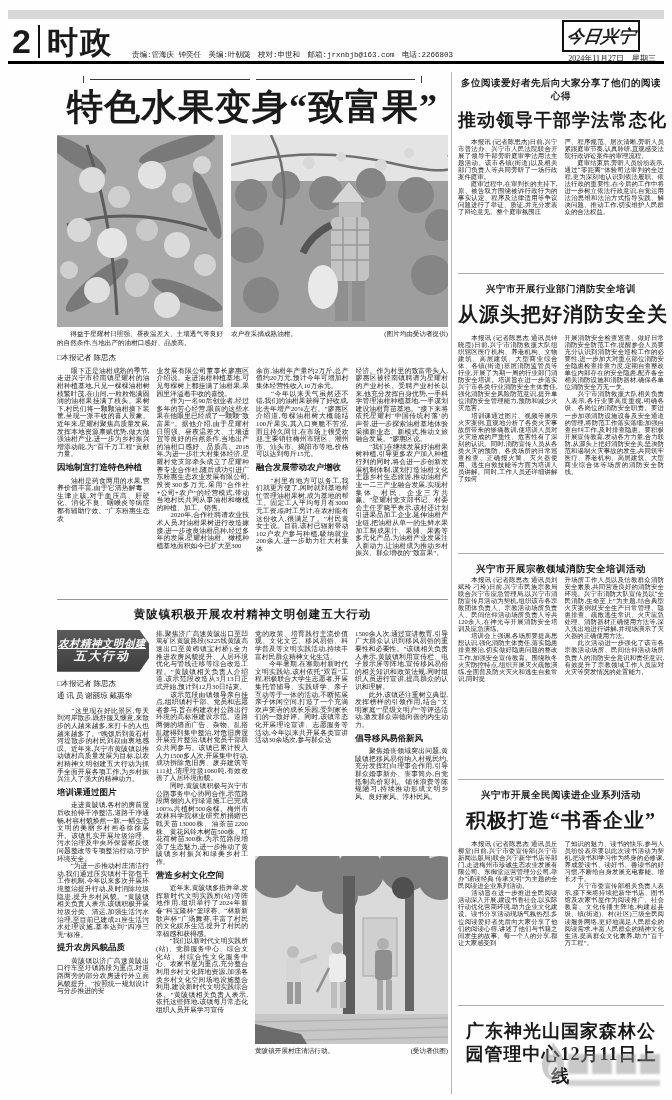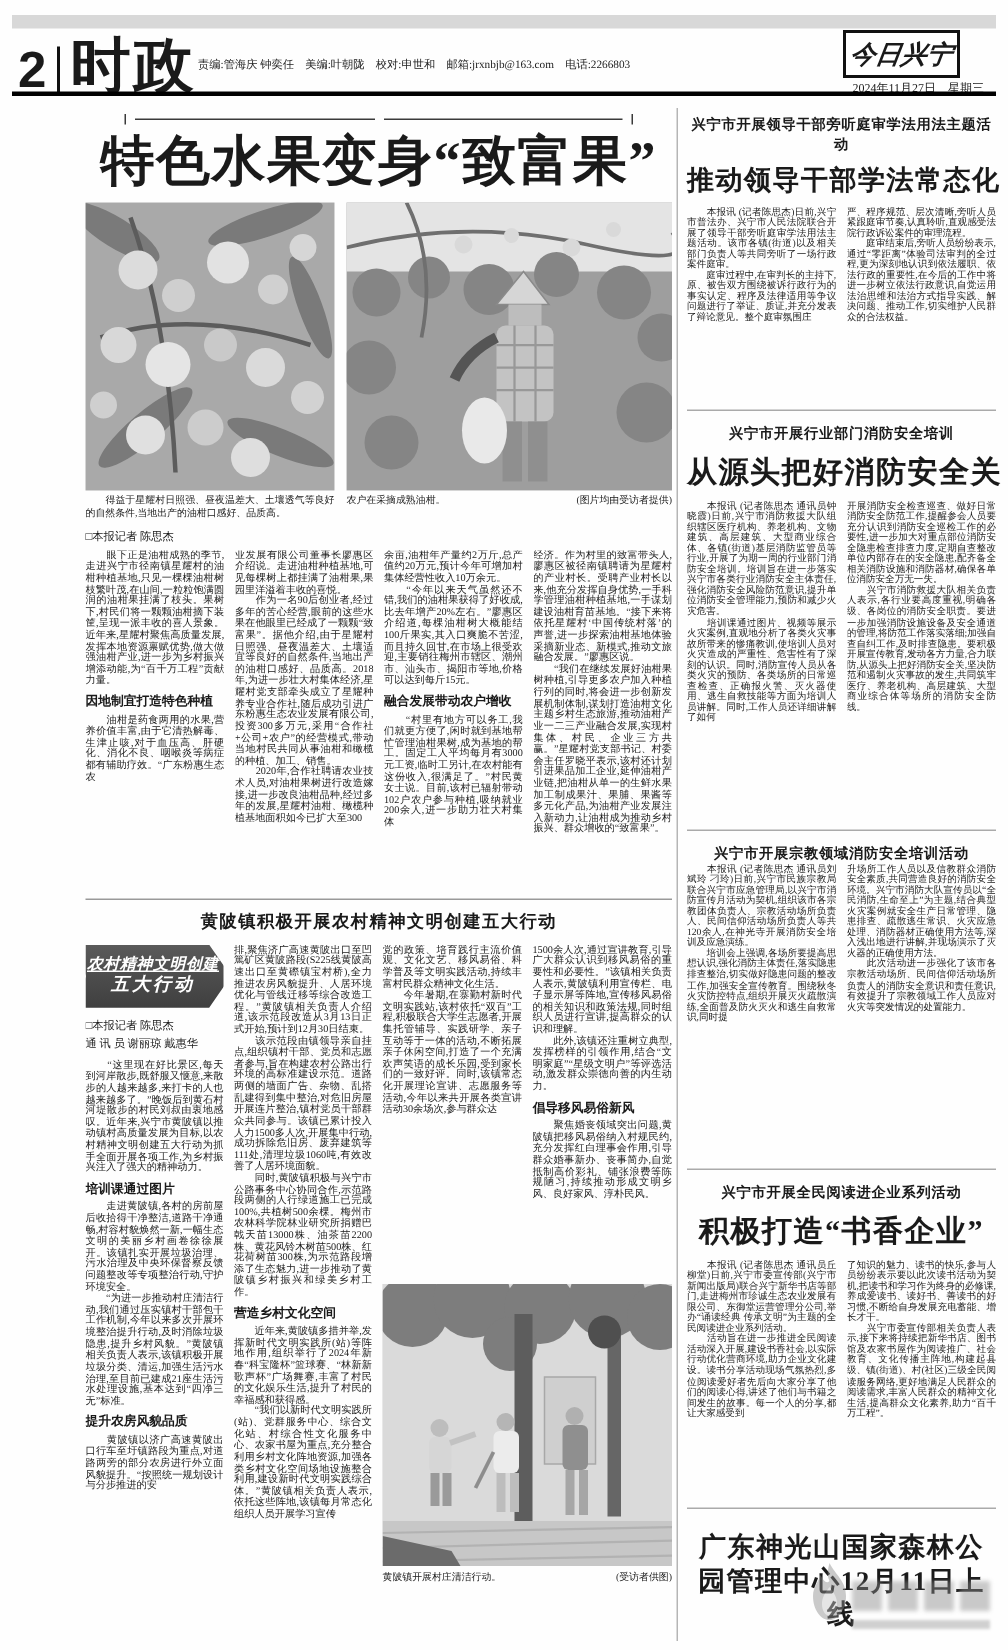--- a/index.html
+++ b/index.html
@@ -3,22 +3,22 @@
 <meta charset="utf-8">
 <style>
   html,body{margin:0;padding:0;background:#f2f2f0;}
   .page{position:relative;width:672px;height:1100px;background:#fefefe;overflow:hidden;
         font-family:"Liberation Serif",serif;color:#1a1a1a;}
   
   .topstrip{position:absolute;left:8px;top:10px;width:656px;height:9px;background:#d8d8d8;}
   .header-left{position:absolute;left:12px;top:24px;display:flex;align-items:flex-end;gap:7px;}
   .page-num{font-family:"Liberation Sans",sans-serif;font-size:34px;font-weight:bold;line-height:1;}
   .sec-divider{width:2px;height:33px;background:#111;}
-  .section-name{font-family:"Liberation Sans",sans-serif;font-size:40px;font-weight:900;line-height:1;letter-spacing:2px;}
-  .credits{position:absolute;left:132px;top:38px;font-size:7.5px;font-family:Liberation Serif, serif;color:#222;white-space:nowrap;}
+  .section-name{font-family:"Liberation Sans",sans-serif;font-size:31px;font-weight:900;line-height:1;letter-spacing:2px;}
+  .credits{position:absolute;left:132px;top:50px;font-size:7.5px;font-family:Liberation Mono, monospace;color:#222;white-space:nowrap;}
   .logo-box{position:absolute;left:562px;top:20px;width:74px;height:28px;border:2px solid #111;
             display:flex;align-items:center;justify-content:center;background:#fff;}
   .logo-text{font-size:17px;font-weight:bold;font-style:italic;transform:skewX(-8deg);white-space:nowrap;}
   .date-line{position:absolute;left:528px;top:53px;width:128px;text-align:right;font-size:8px;}
   .black-rule{position:absolute;left:8px;top:61px;width:656px;height:3px;background:#000;}
   .v-divider{position:absolute;left:451px;top:72px;width:1px;height:1022px;background:#b5b5b5;}
   
   .t{white-space:pre-wrap;text-align:justify;}
   .subhead{font-weight:bold;font-size:8.5px;margin:5px 0 4px;font-family:"Liberation Sans",sans-serif;}
   
@@ -305,21 +305,21 @@
             <span>(受访者供图)</span>
           </div>
         </div>
       </div>
     </div>
   </div>
 
   <div class="right-region">
 
     <div class="r-article">
-      <div class="r-kicker">兴宁市开展领导干部旁听庭审学法用法主题活动</div>
+      <div class="r-kicker">多位阅读爱好者先后向大家分享了他们的阅读心得</div>
       <div class="r-headline small">推动领导干部学法常态化</div>
       <div class="r-cols h128">
         <div class="r-col t">　　本报讯 (记者陈思杰)日前,兴宁市普法办、兴宁市人民法院联合开展了领导干部旁听庭审学法用法主题活动。该市各镇(街道)以及相关部门负责人等共同旁听了一场行政案件庭审。
 　　庭审过程中,在审判长的主持下,原、被告双方围绕被诉行政行为的事实认定、程序及法律适用等争议问题进行了举证、质证,并充分发表了辩论意见。整个庭审氛围庄</div>
         <div class="r-col t">严、程序规范、层次清晰,旁听人员紧跟庭审节奏,认真聆听,直观感受法院行政诉讼案件的审理流程。
 　　庭审结束后,旁听人员纷纷表示,通过“零距离”体验司法审判的全过程,更为深刻地认识到依法履职、依法行政的重要性,在今后的工作中将进一步树立依法行政意识,自觉运用法治思维和法治方式指导实践、解决问题、推动工作,切实维护人民群众的合法权益。</div>
       </div>
     </div>
 
     <div class="r-article sep">

